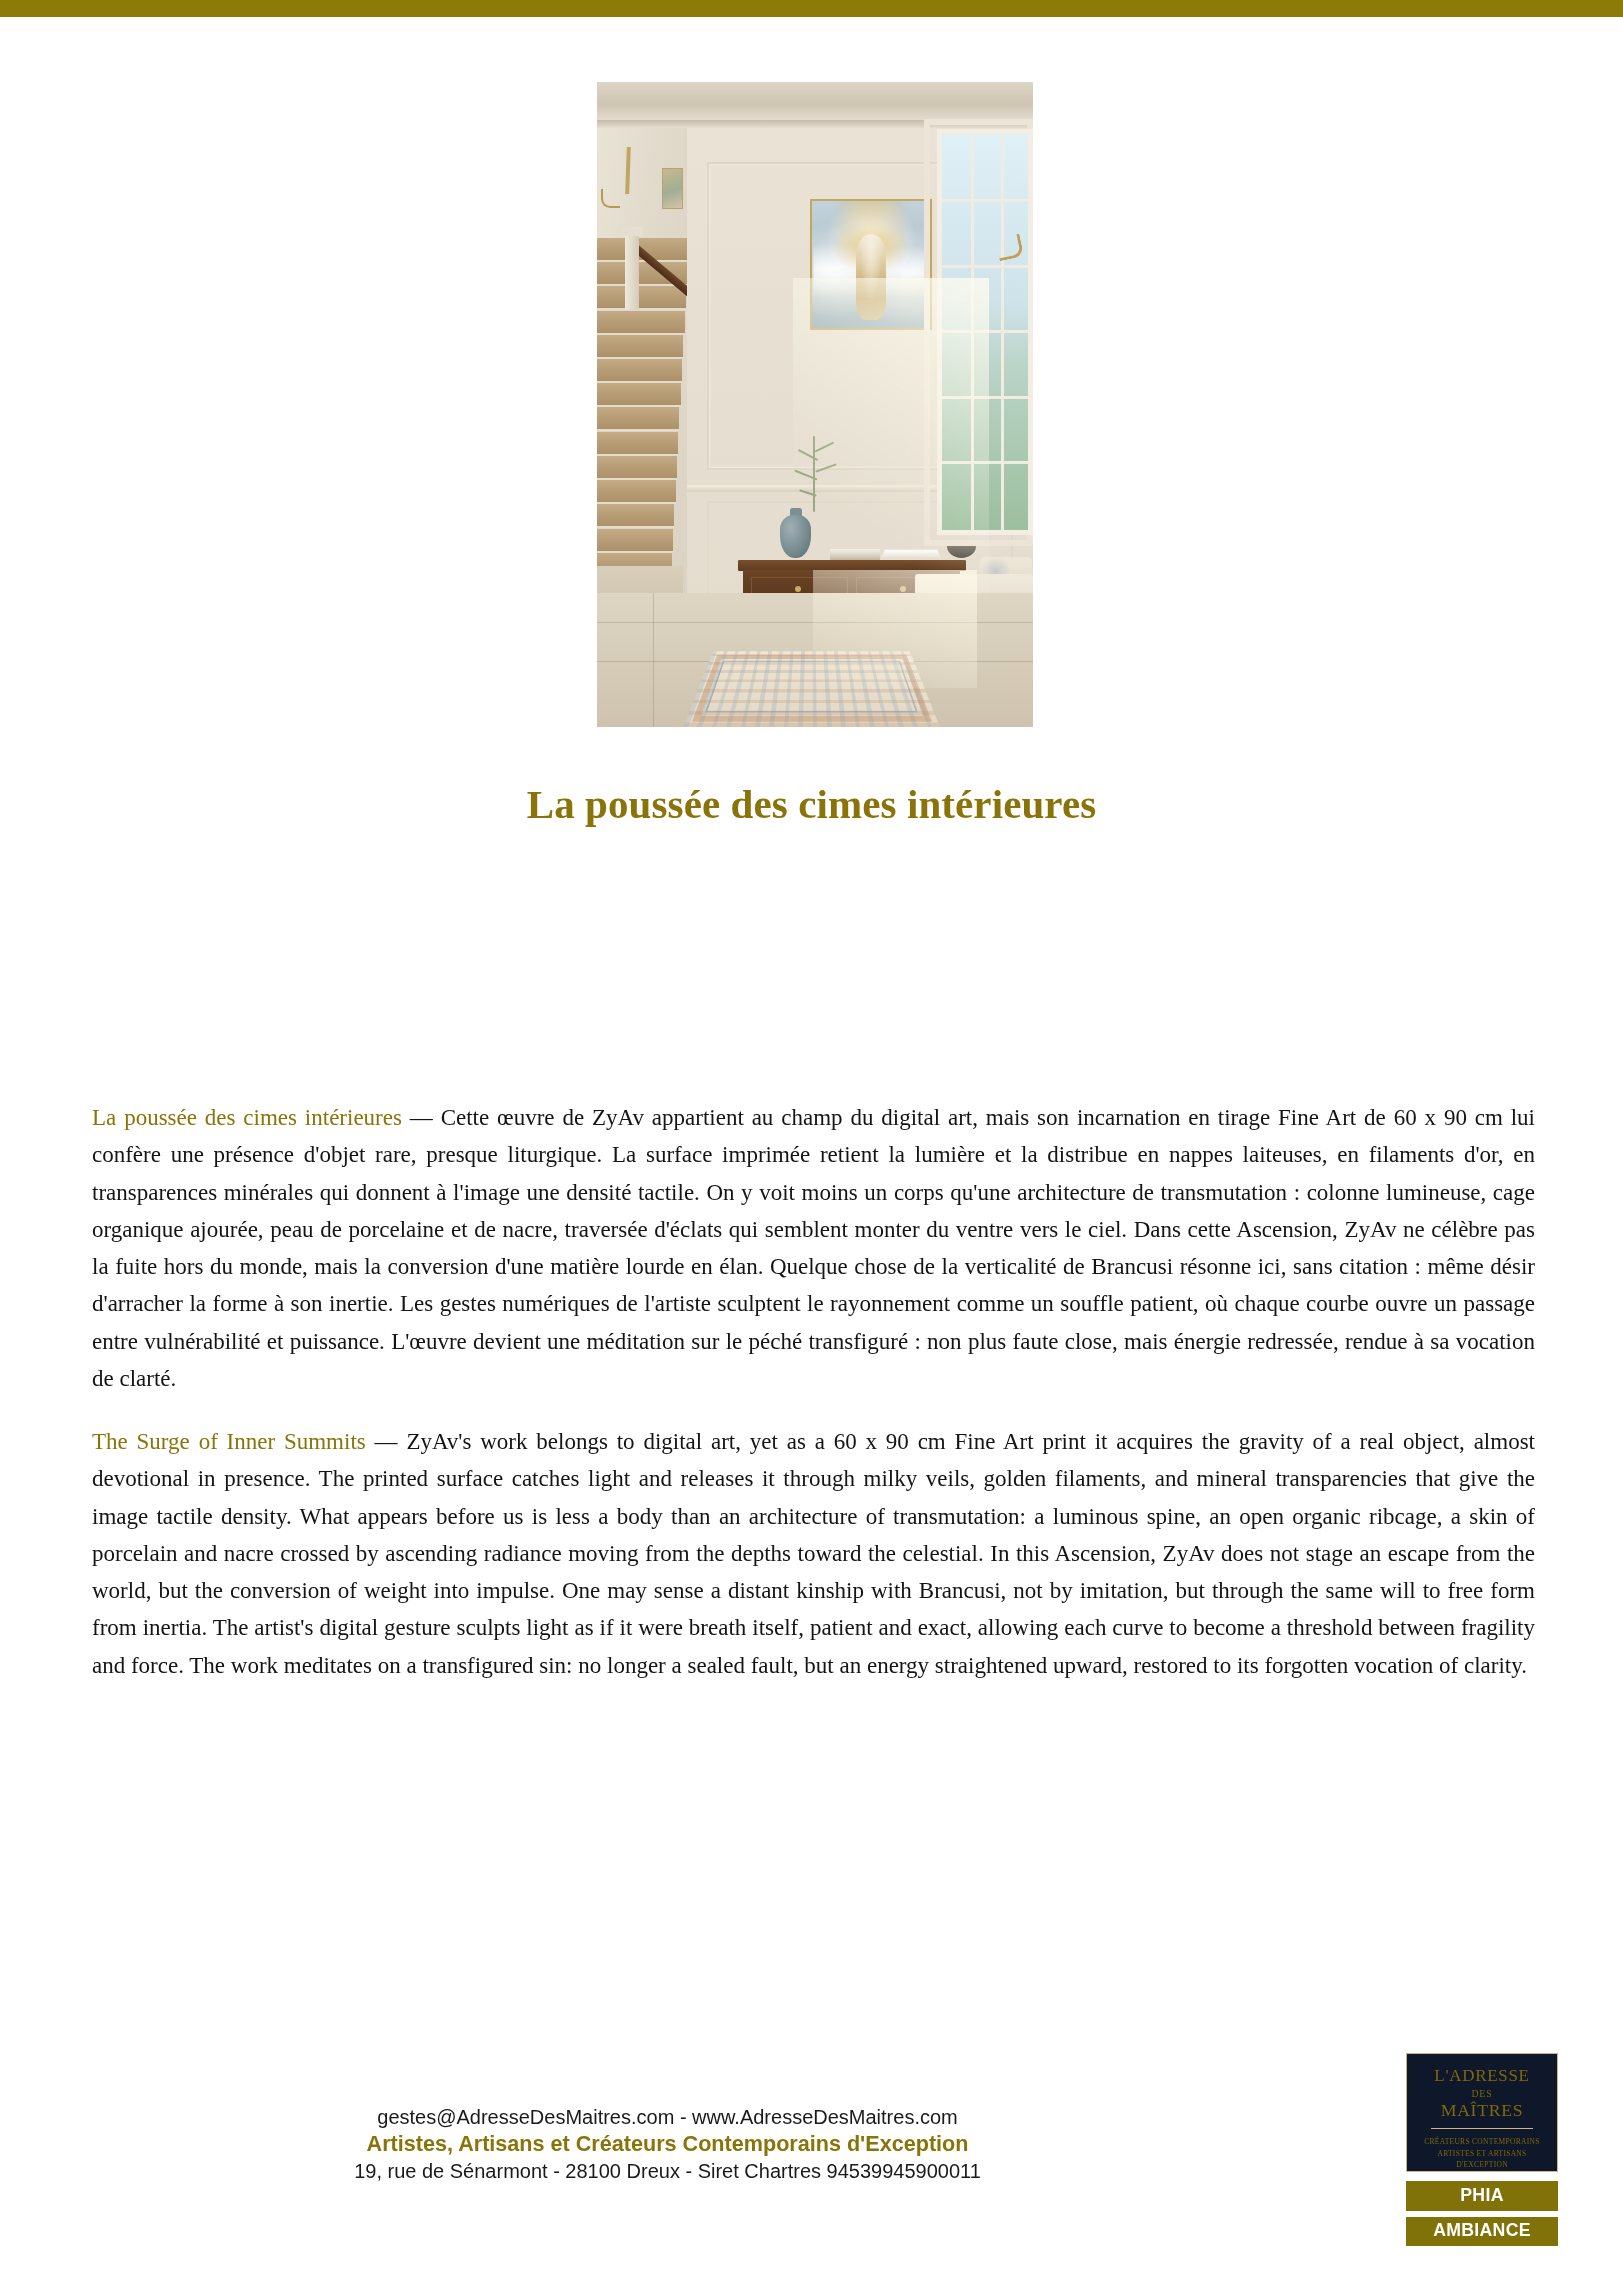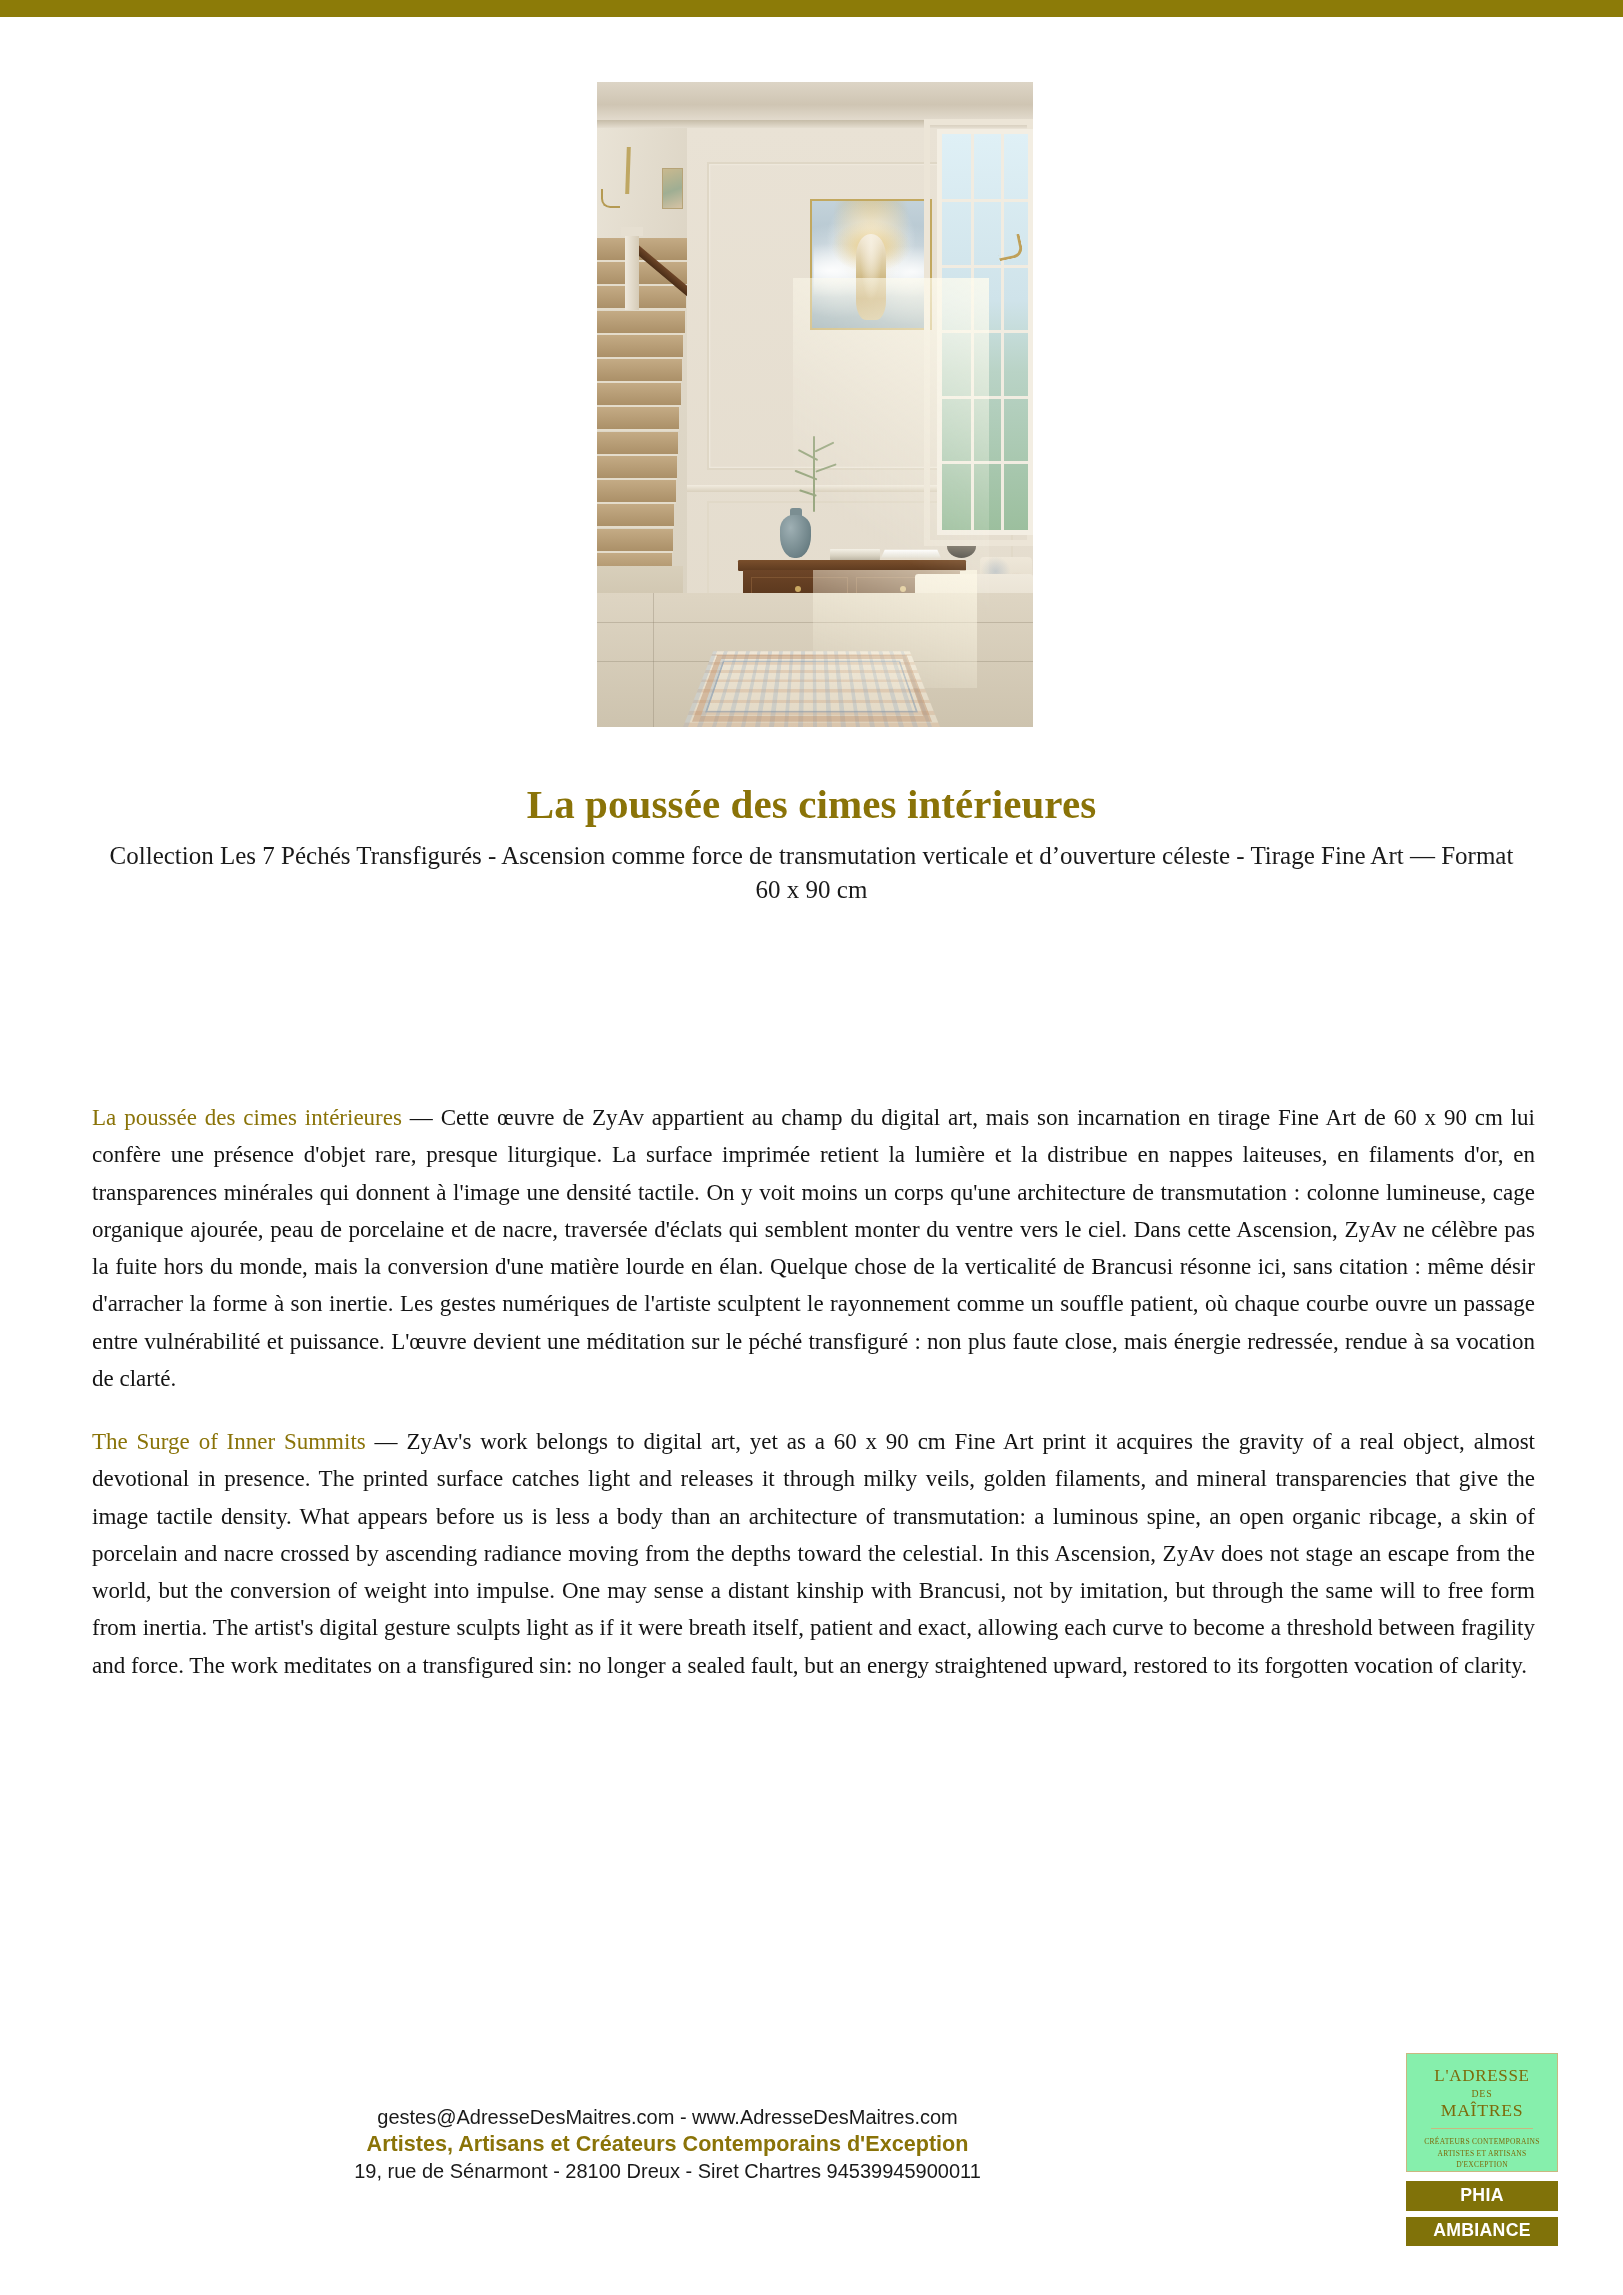--- a/index.html
+++ b/index.html
@@ -389,21 +389,21 @@
   .logo-block {
     position: absolute;
     left: 1406px;
     top: 2053px;
     width: 152px;
   }
   .logo-card {
     border: 1.3px solid #c9b880;
     padding: 13px 6.5px 10.5px 6.5px;
     text-align: center;
-    background: #86efac;
+    background: #0f172a;
     box-sizing: border-box;
     height: 119px;
   }
   .logo-l1 {
     font-family: "Liberation Serif", serif;
     color: #7d6a0a;
     font-size: 17px;
     letter-spacing: 0.7px;
     line-height: 1;
   }
@@ -555,21 +555,20 @@
       <div class="rug-border2"></div>
     </div>
 
     <div class="sun-patch"></div>
     <div class="sun-floor"></div>
   </div>
 </div>
 
 <div class="titles">
   <p class="artwork-title">La poussée des cimes intérieures</p>
-  <p class="subtitle">Collection Les 7 Péchés Transfigurés - Ascension comme force de transmutation verticale et d’ouverture céleste - Tirage Fine Art — Format 60 x 90 cm</p>
 </div>
 
 <div class="body-copy">
   <p class="para">
     <span class="lead">La poussée des cimes intérieures</span><span> — Cette œuvre de ZyAv appartient au champ du digital art, mais son incarnation en tirage Fine Art de 60 x 90 cm lui confère une présence d'objet rare, presque liturgique. La surface imprimée retient la lumière et la distribue en nappes laiteuses, en filaments d'or, en transparences minérales qui donnent à l'image une densité tactile. On y voit moins un corps qu'une architecture de transmutation : colonne lumineuse, cage organique ajourée, peau de porcelaine et de nacre, traversée d'éclats qui semblent monter du ventre vers le ciel. Dans cette Ascension, ZyAv ne célèbre pas la fuite hors du monde, mais la conversion d'une matière lourde en élan. Quelque chose de la verticalité de Brancusi résonne ici, sans citation : même désir d'arracher la forme à son inertie. Les gestes numériques de l'artiste sculptent le rayonnement comme un souffle patient, où chaque courbe ouvre un passage entre vulnérabilité et puissance. L'œuvre devient une méditation sur le péché transfiguré : non plus faute close, mais énergie redressée, rendue à sa vocation de clarté.</span>
   </p>
   <p class="para">
     <span class="lead">The Surge of Inner Summits</span><span> — ZyAv's work belongs to digital art, yet as a 60 x 90 cm Fine Art print it acquires the gravity of a real object, almost devotional in presence. The printed surface catches light and releases it through milky veils, golden filaments, and mineral transparencies that give the image tactile density. What appears before us is less a body than an architecture of transmutation: a luminous spine, an open organic ribcage, a skin of porcelain and nacre crossed by ascending radiance moving from the depths toward the celestial. In this Ascension, ZyAv does not stage an escape from the world, but the conversion of weight into impulse. One may sense a distant kinship with Brancusi, not by imitation, but through the same will to free form from inertia. The artist's digital gesture sculpts light as if it were breath itself, patient and exact, allowing each curve to become a threshold between fragility and force. The work meditates on a transfigured sin: no longer a sealed fault, but an energy straightened upward, restored to its forgotten vocation of clarity.</span>
   </p>
 </div>

